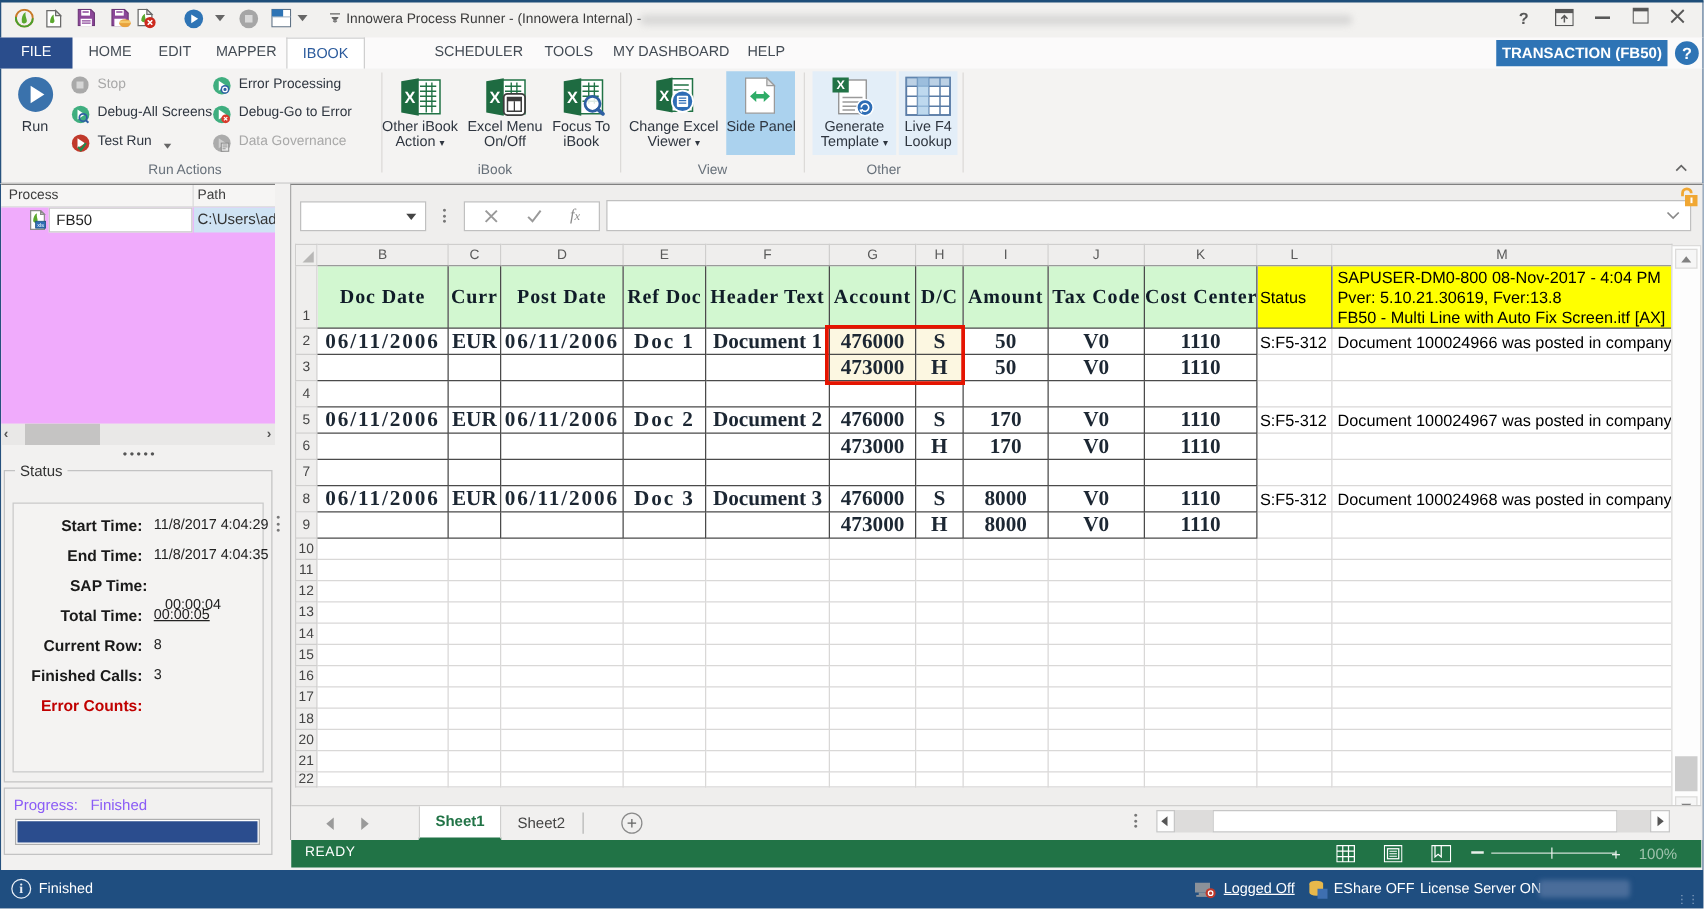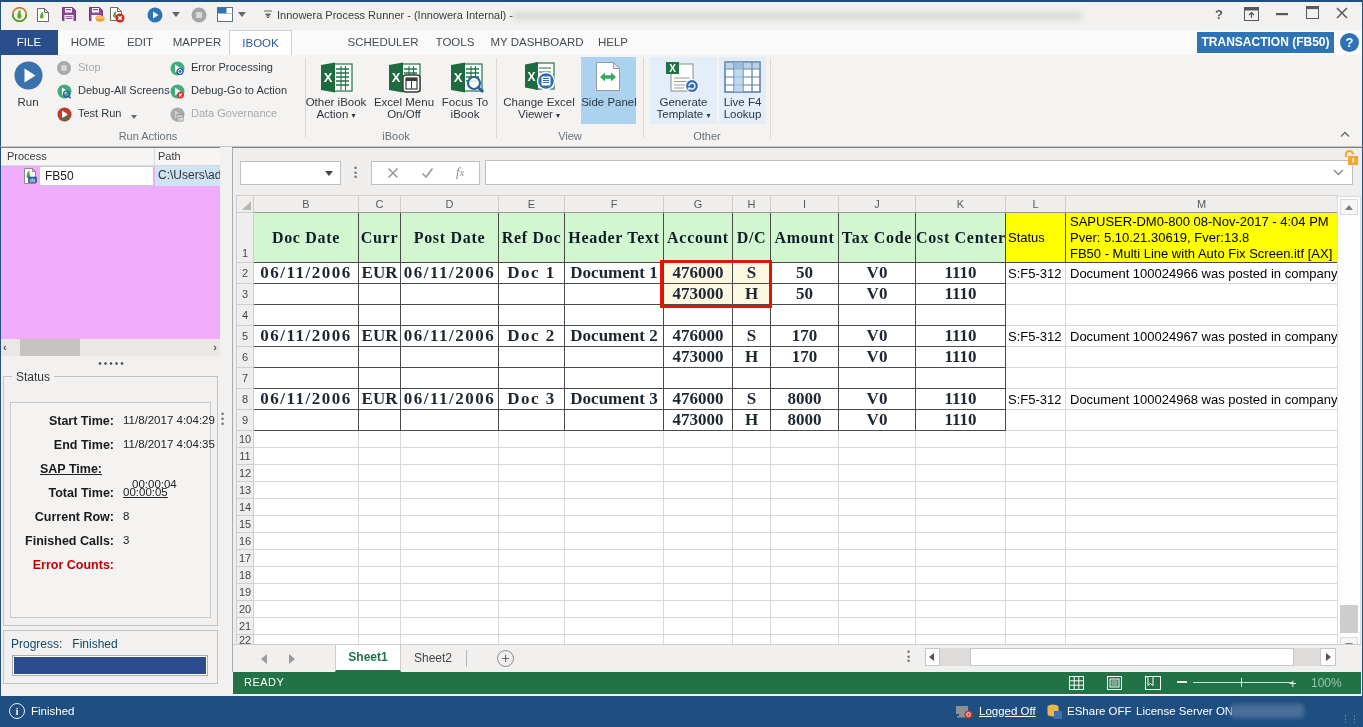--- a/index.html
+++ b/index.html
@@ -214,21 +214,21 @@
         <circle cx="10" cy="10.5" r="1.8" fill="none" stroke="#fff" stroke-width="1"></circle>
       </svg>
     <div class="smallbtn" style="left:191px;top:6px;">Error Processing</div>
 
     <svg class="abs" style="left:170px;top:29px;" width="15" height="15" viewBox="0 0 15 15">
         <circle cx="7.5" cy="7.5" r="7" fill="#3fae7f"></circle>
         <path d="M5 3.5 L11 7.5 L5 11.5z" fill="#fff"></path>
         <circle cx="10.5" cy="11" r="3.5" fill="#d93a2b"></circle>
         <path d="M9.2 9.7 l2.6 2.6 M11.8 9.7 l-2.6 2.6" stroke="#fff" stroke-width="1.1"></path>
       </svg>
-    <div class="smallbtn" style="left:191px;top:29px;">Debug-Go to Action</div>
+    <div class="smallbtn" style="left:191px;top:29px;">Debug-Go to Error</div>
 
     <svg class="abs" style="left:170px;top:52px;" width="15" height="15" viewBox="0 0 15 15">
         <circle cx="7.5" cy="7.5" r="7" fill="#ababab"></circle>
         <path d="M5 3.5 L11 7.5 L5 11.5z" fill="#cfcfcf"></path>
         <rect x="7" y="7.5" width="6" height="6.5" fill="#e8e8e8" stroke="#8a8a8a" stroke-width="0.8"></rect>
         <path d="M8 9 h4 M8 10.5 h4 M8 12 h2.5" stroke="#8a8a8a" stroke-width="0.7"></path>
       </svg>
     <div class="smallbtn disabled" style="left:191px;top:52px;">Data Governance</div>
 
     <div class="rgrouplbl" style="left:98px;width:100px;">Run Actions</div>
@@ -348,33 +348,33 @@
   </div>
   <div id="splitdots" class="abs" style="color:#555;font-size:10px;letter-spacing:2px;text-align:center;width:44px;">•••••</div>
   <div id="statusbox" class="abs">
     <div style="position:absolute;left:8px;top:-7px;background:#f2f1f0;padding:0 4px;font-size:12px;color:#333;">Status</div>
   </div>
   <div id="statusbox-inner" class="abs">
     <div class="strow" style="top:11px;right:96px;"><b>Start Time:</b></div>
       <div class="strow" style="top:11px;left:112px;">11/8/2017 4:04:29</div>
     <div class="strow" style="top:35px;right:96px;"><b>End Time:</b></div>
       <div class="strow" style="top:35px;left:112px;">11/8/2017 4:04:35</div>
-    <div class="strow" style="top:59px;right:108px;text-decoration:underline;"><b>SAP Time:</b></div>
+    <div class="strow" style="top:59px;right:92px;"><b>SAP Time:</b></div>
       <div class="strow" style="top:59px;left:121px;margin-top:16px;">00:00:04</div>
     <div class="strow" style="top:83px;right:96px;"><b>Total Time:</b></div>
       <div class="strow" style="top:83px;left:112px;text-decoration:underline;">00:00:05</div>
     <div class="strow" style="top:107px;right:96px;"><b>Current Row:</b></div>
       <div class="strow" style="top:107px;left:112px;">8</div>
     <div class="strow" style="top:131px;right:96px;"><b>Finished Calls:</b></div>
       <div class="strow" style="top:131px;left:112px;">3</div>
     <div class="strow" style="top:155px;right:96px;color:#c00000;font-weight:bold;font-size:12.5px;">Error Counts:</div>
   </div>
   <div class="abs" style="left:221px;top:412px;width:4px;height:16px;color:#777;font-size:9px;line-height:5px;">•<br>•<br>•</div>
   <div id="progressbox" class="abs">
-    <div style="position:absolute;left:7px;top:6px;font-size:12px;color:#0c4a6e;">Progress:&nbsp;&nbsp; Finished</div>
+    <div style="position:absolute;left:7px;top:6px;font-size:12px;color:#8b5cf6;">Progress:&nbsp;&nbsp; Finished</div>
   </div>
   <div id="progressbar" class="abs">
       <div></div>
     </div>
 
   <div id="excel" class="abs"></div>
   <div id="namebox" class="abs">
     <div style="position:absolute;right:7px;top:9px;width:0;height:0;border-left:4px solid transparent;border-right:4px solid transparent;border-top:5px solid #444;"></div>
 
   </div>
@@ -697,35 +697,20 @@
 <td></td>
 <td></td>
 <td></td>
 <td></td>
 <td></td>
 <td></td>
 <td></td>
 <td></td>
 </tr>
 <tr style="height:17px;">
-          <td class="rh">19</td>
-<td></td>
-<td></td>
-<td></td>
-<td></td>
-<td></td>
-<td></td>
-<td></td>
-<td></td>
-<td></td>
-<td></td>
-<td></td>
-<td></td>
-</tr>
-<tr style="height:17px;">
           <td class="rh">20</td>
 <td></td>
 <td></td>
 <td></td>
 <td></td>
 <td></td>
 <td></td>
 <td></td>
 <td></td>
 <td></td>

